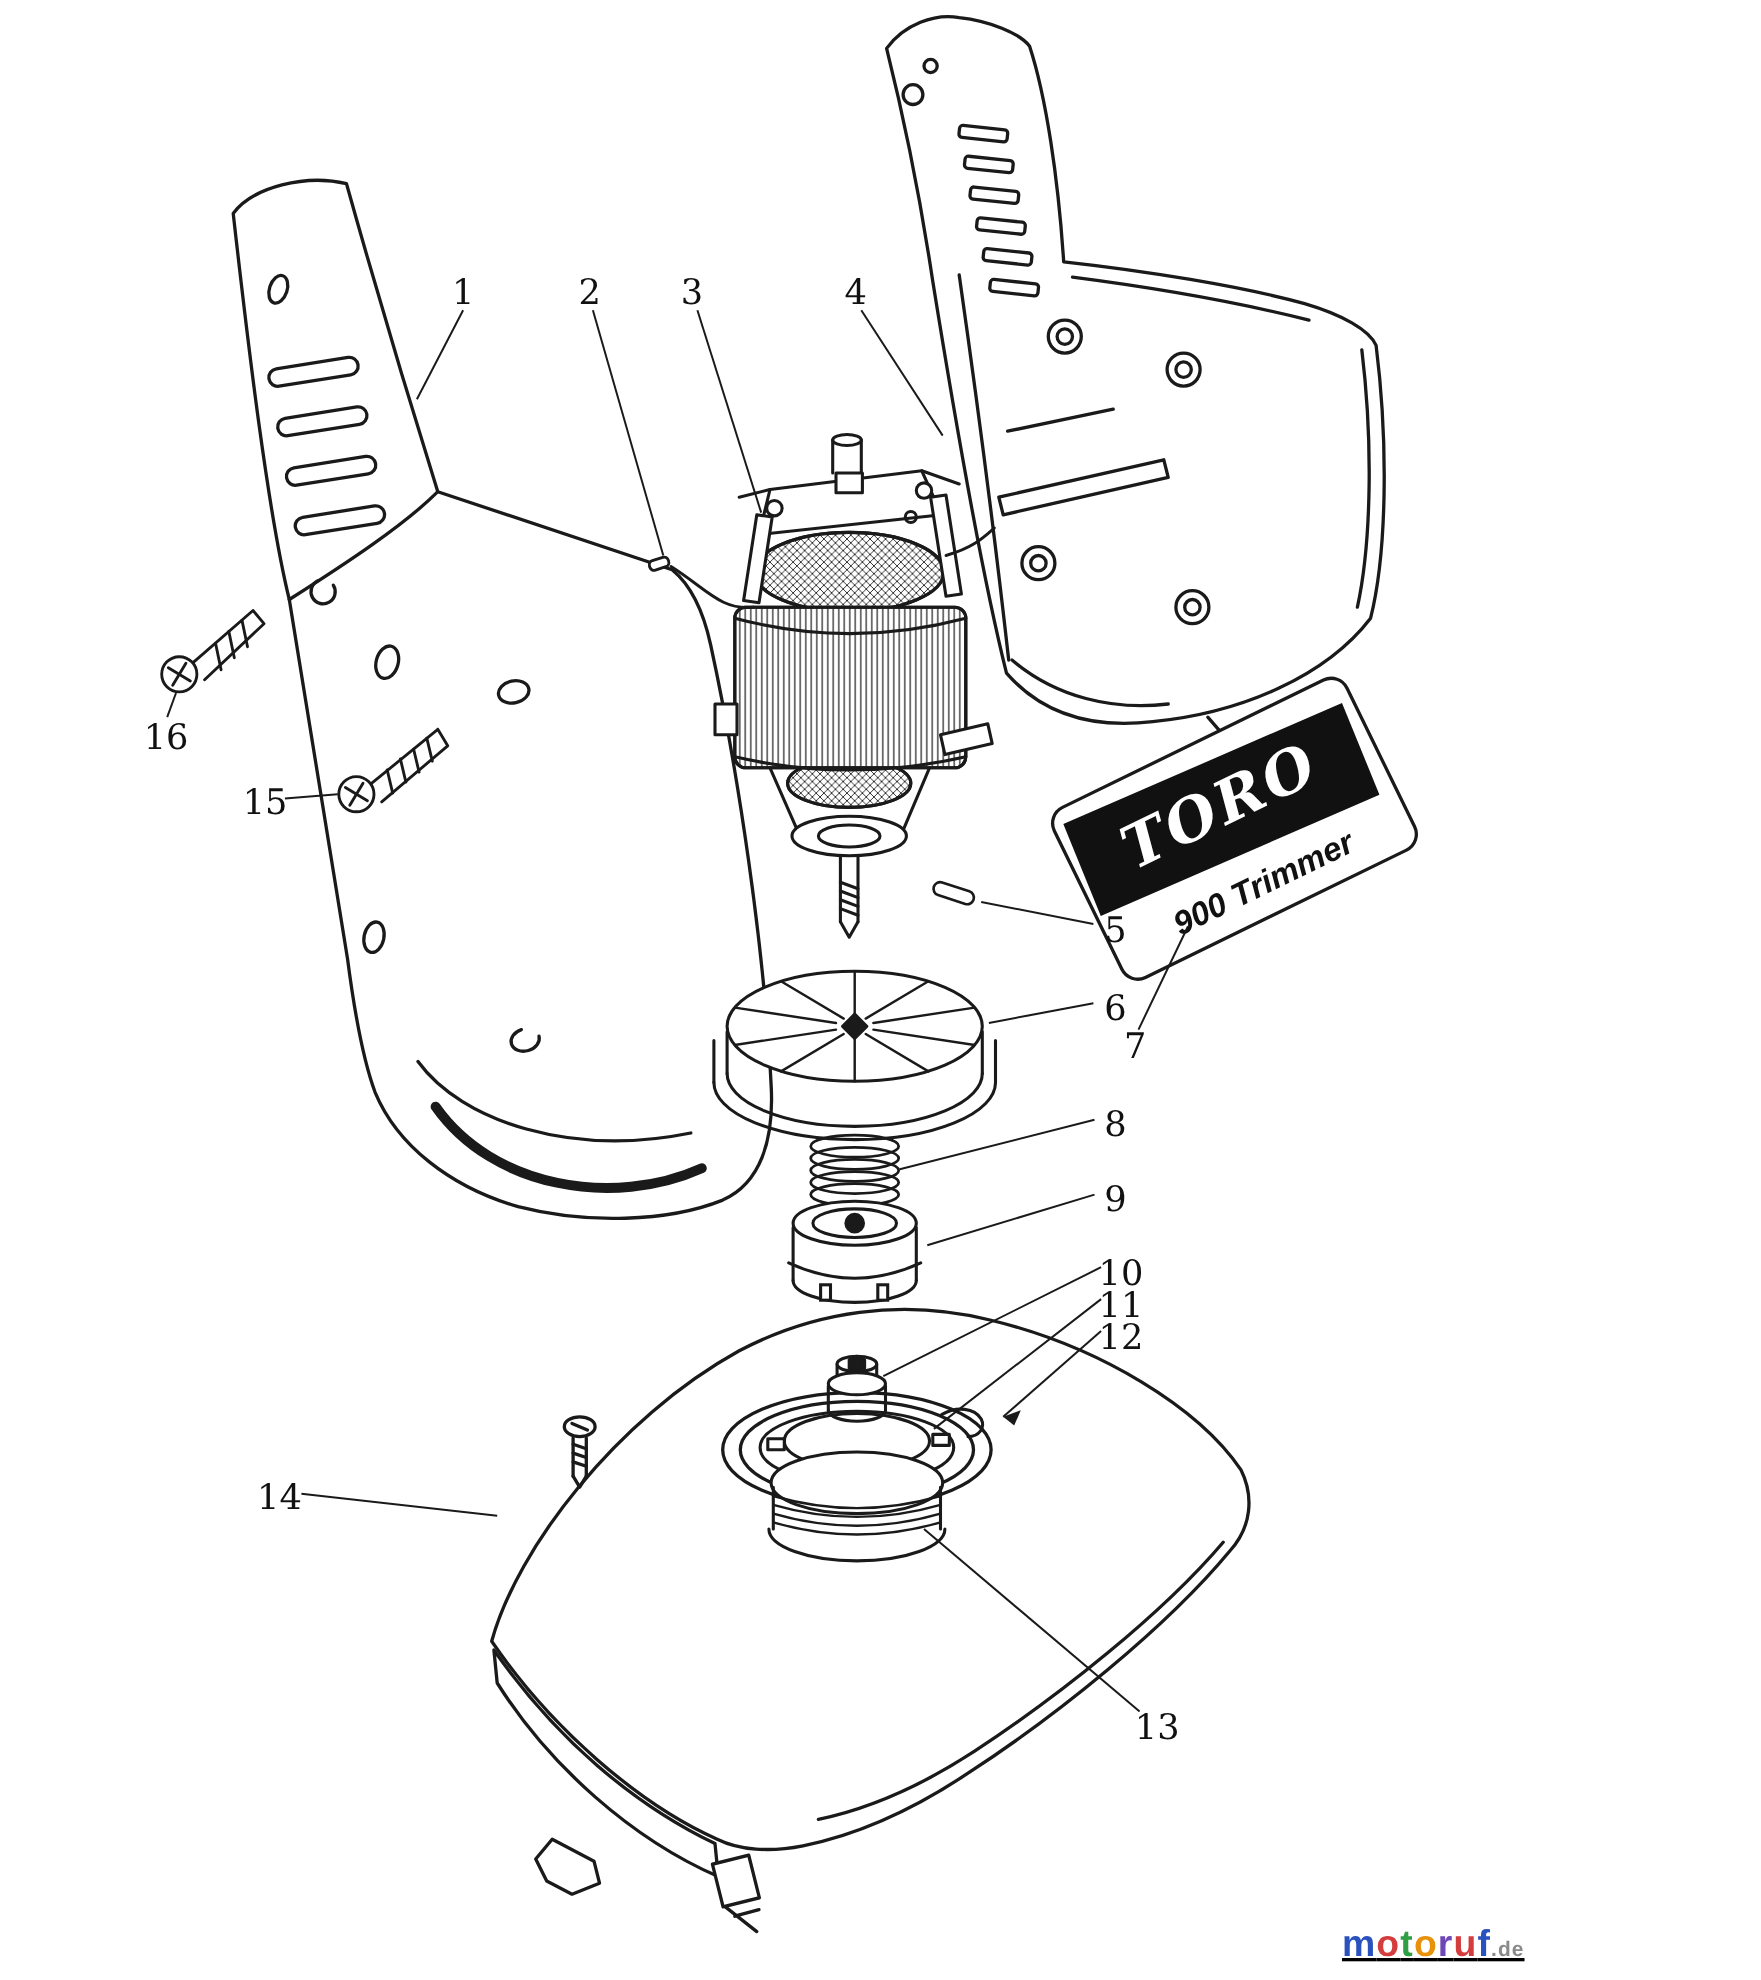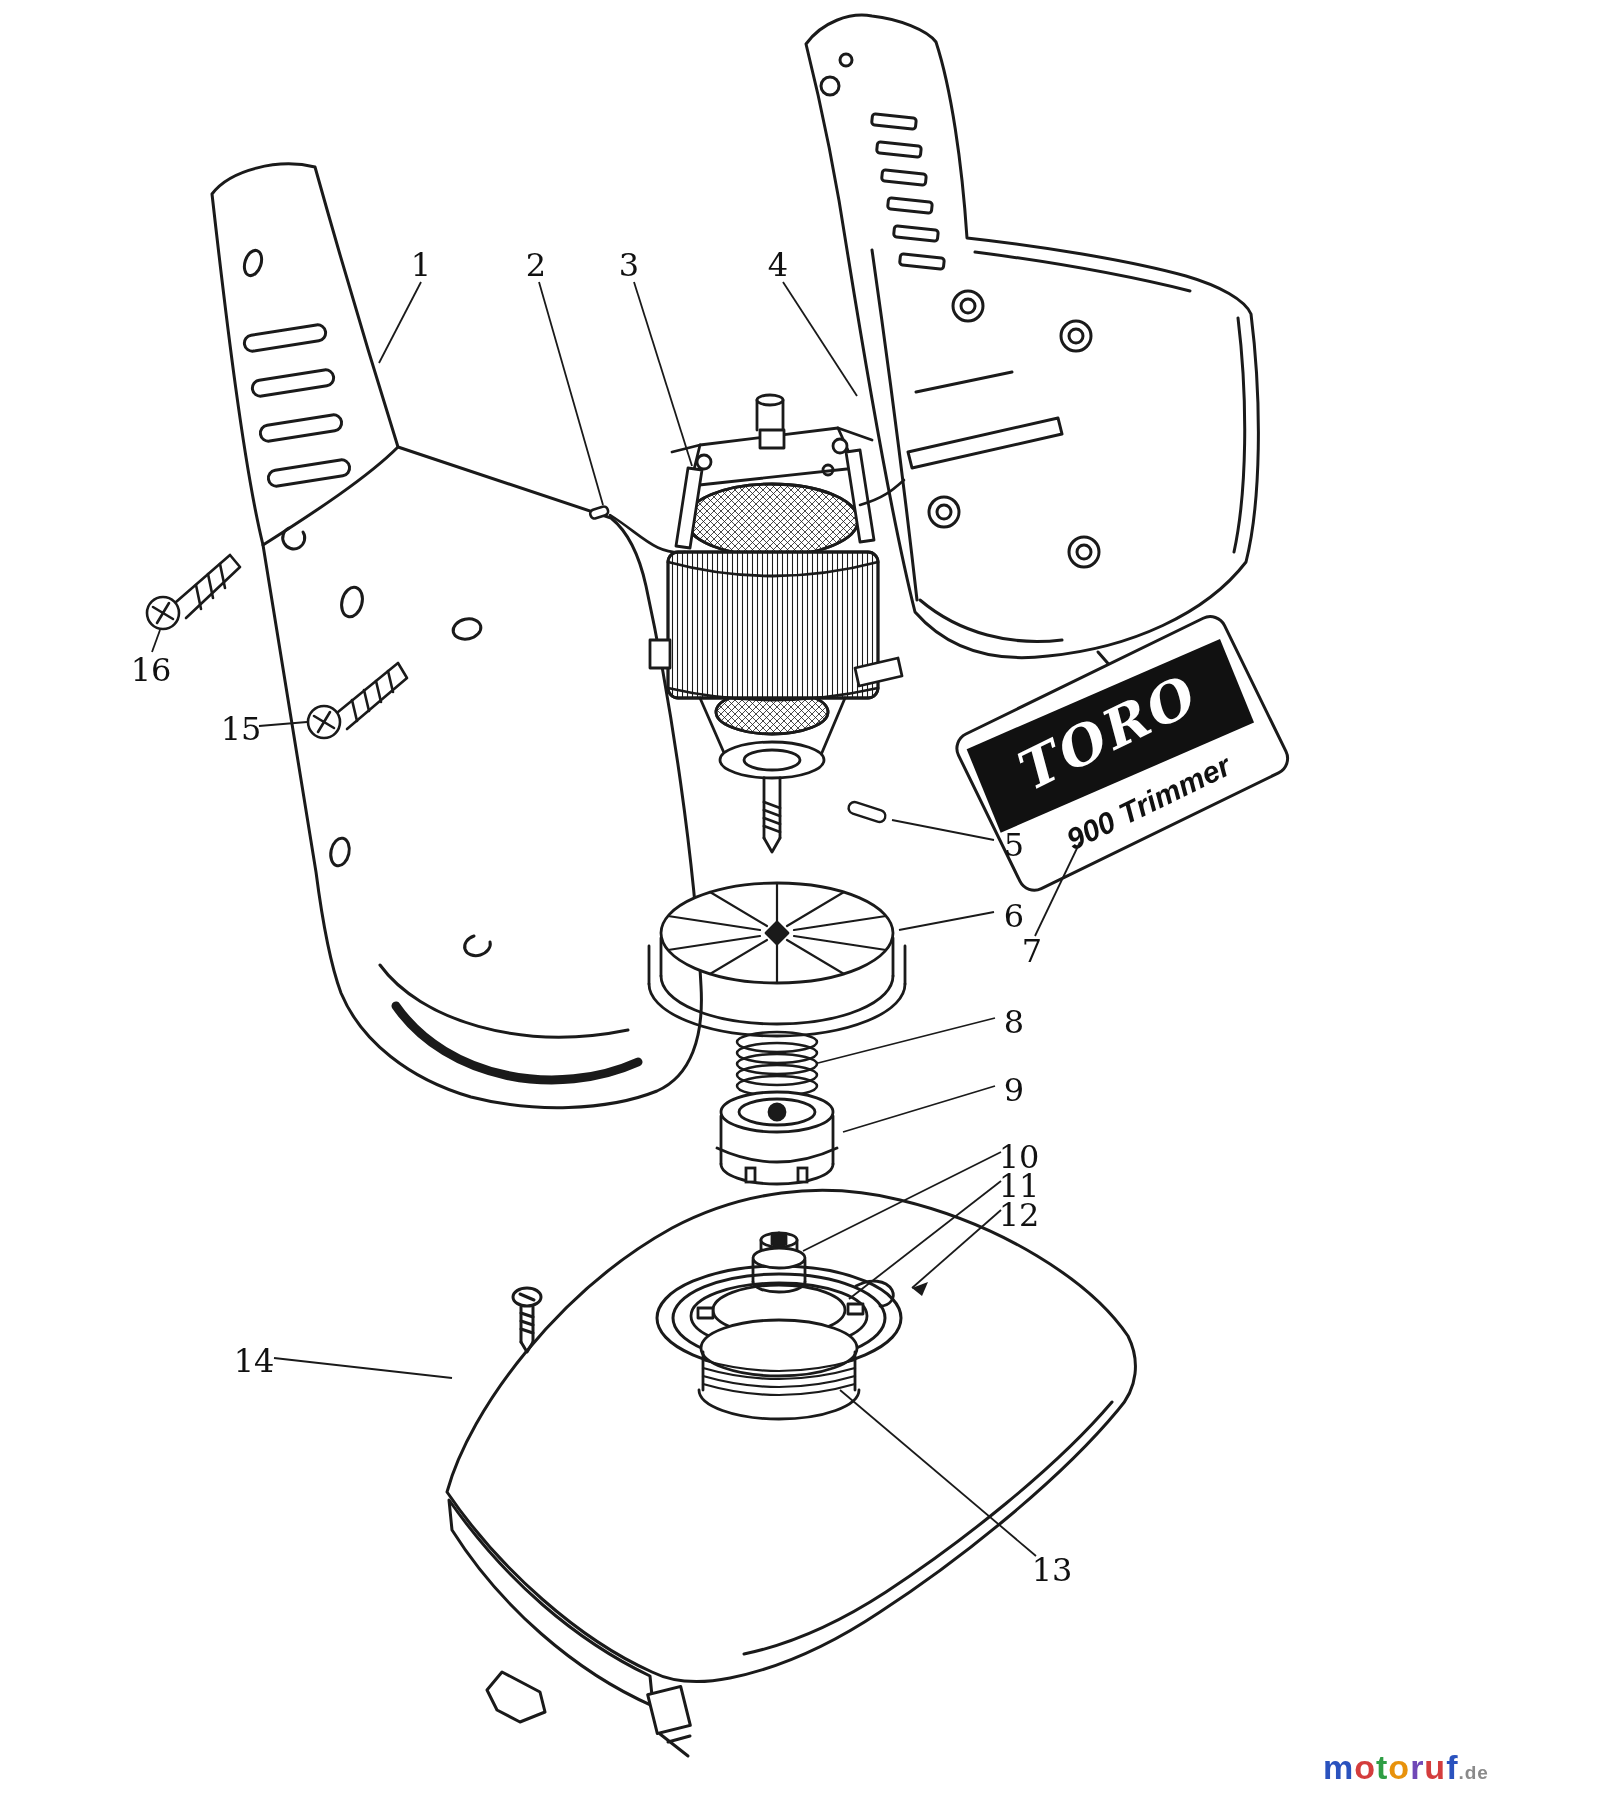--- a/index.html
+++ b/index.html
@@ -1,21 +1,21 @@
 <!DOCTYPE html>
 <html><head>
 <meta charset="utf-8">
 <style>
   html,body{margin:0;padding:0;background:#ffffff;}
   .canvas{position:relative;width:1601px;height:1800px;background:#ffffff;overflow:hidden;
           font-family:"Liberation Sans",sans-serif;}
   .canvas > svg{position:absolute;left:0;top:0;}
   .callout{font-family:"DejaVu Serif",serif;font-size:32px;fill:#111;}
-  .watermark{position:absolute;left:1323px;top:1750px;font-family:"Liberation Sans",sans-serif;
-             font-weight:bold;font-size:34px;line-height:1;letter-spacing:1px;white-space:nowrap;}
+  .watermark{position:absolute;left:1220px;top:1750px;font-family:"Liberation Sans",sans-serif;
+             font-weight:bold;font-size:34px;line-height:1;letter-spacing:1px;white-space:nowrap;text-decoration:underline;}
   .watermark .suffix{font-size:19px;vertical-align:baseline;}
 </style>
 </head>
 <body>
 
 <div class="canvas">
 <svg width="1601" height="1800" viewBox="0 0 1601 1800" xmlns="http://www.w3.org/2000/svg">
   <defs>
     <pattern id="vlines" width="5" height="8" patternUnits="userSpaceOnUse">
       <path d="M2.5 0 V8" stroke="#1a1a1a" stroke-width="1.1"></path>

